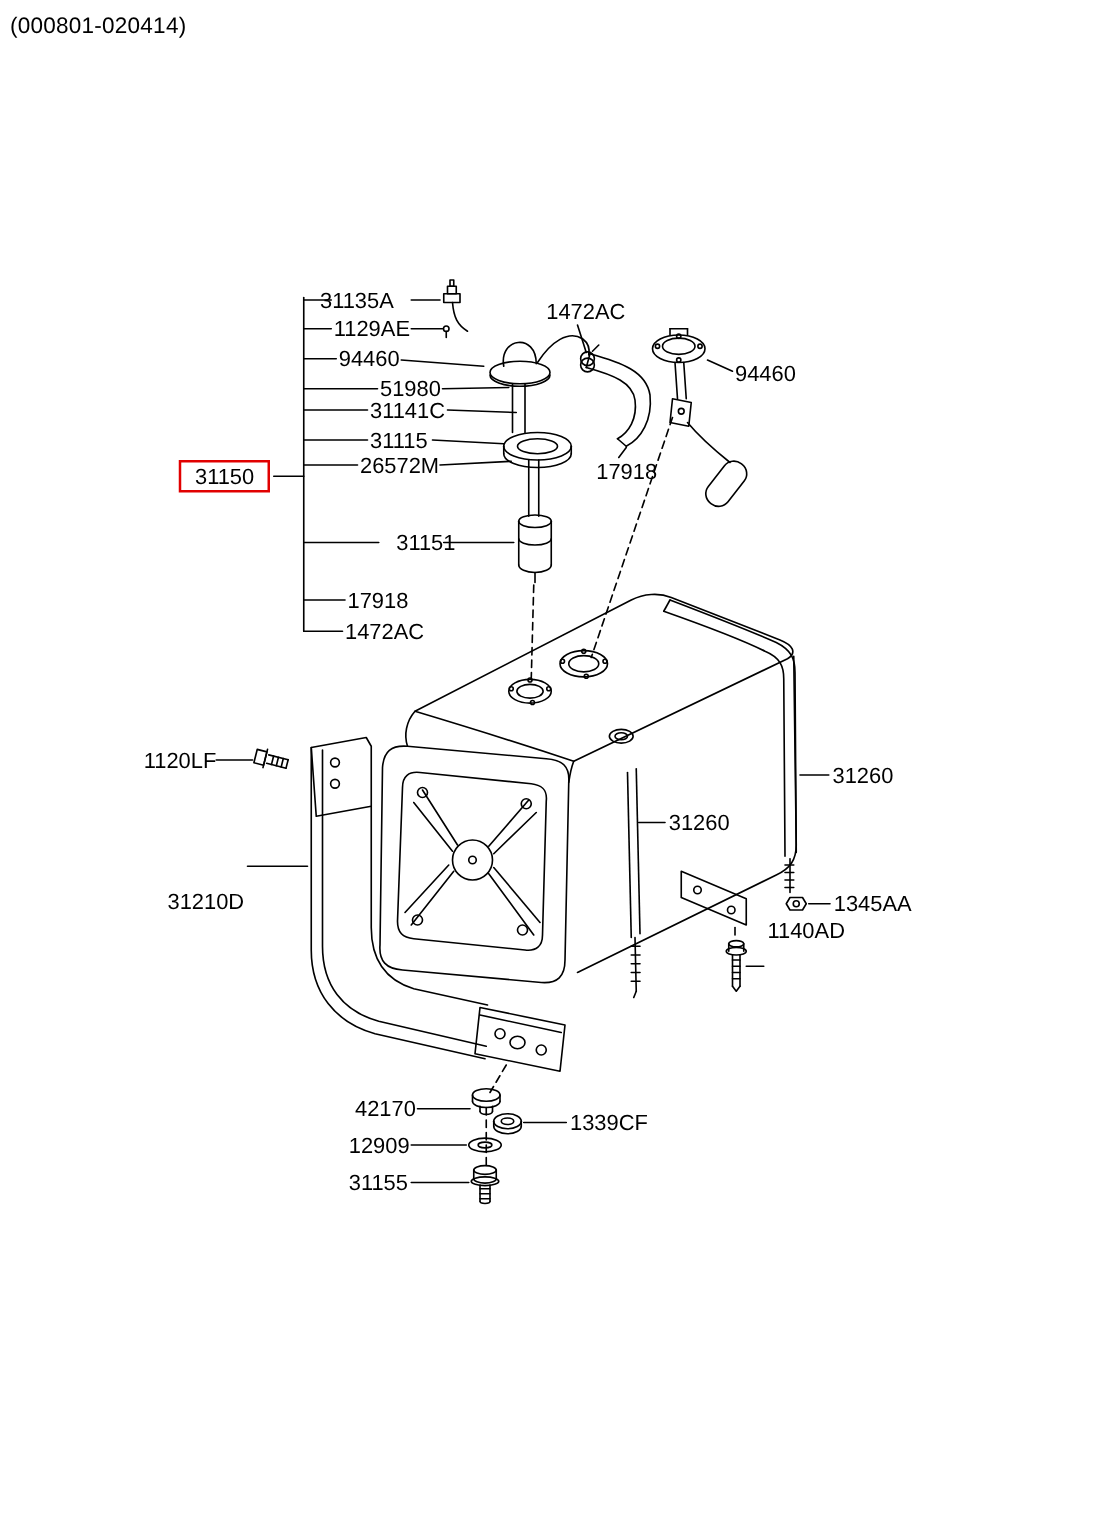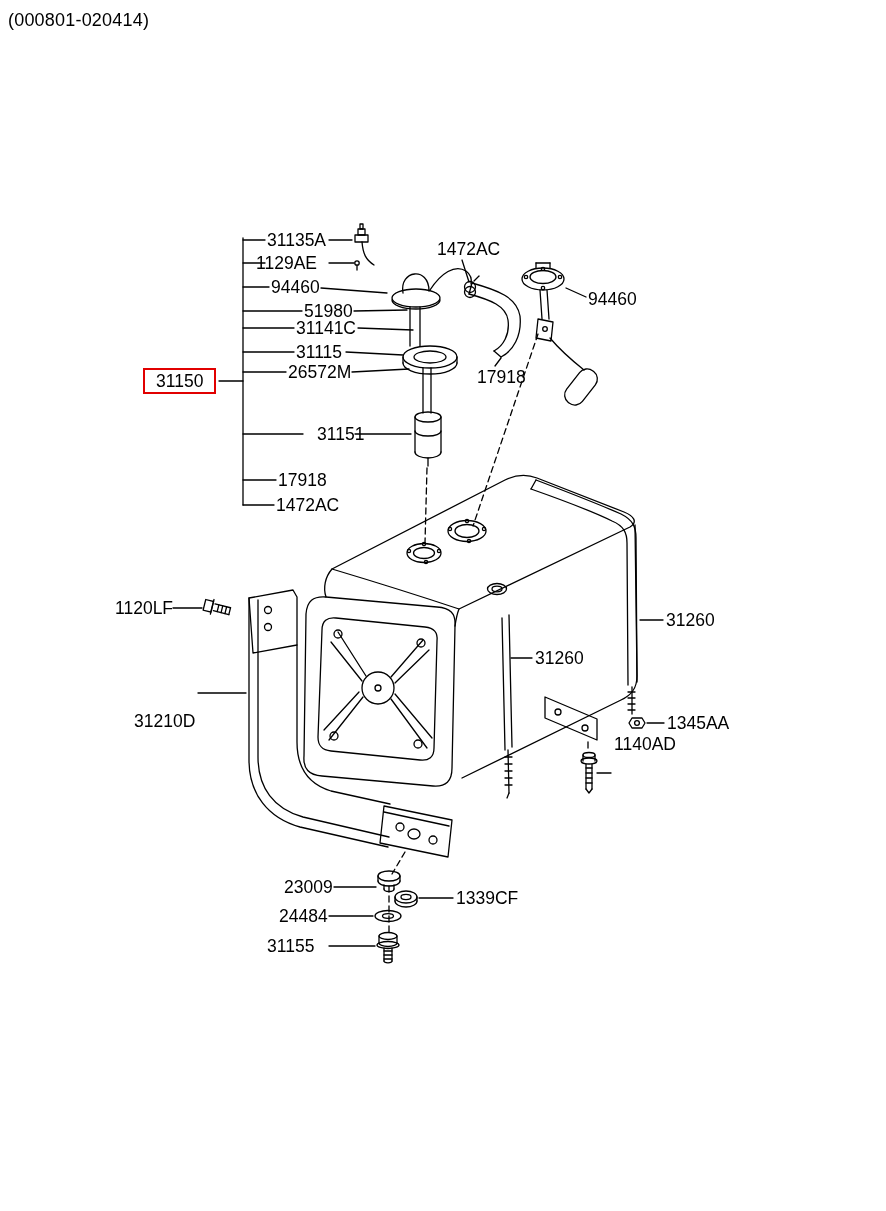--- a/index.html
+++ b/index.html
@@ -280,38 +280,38 @@
       <ellipse cx="388" cy="945" rx="11" ry="3.5"></ellipse>
       <path d="M384,948 v13"></path>
         <path d="M392,948 v13"></path>
       <path d="M384,951 h8"></path>
         <path d="M384,955 h8"></path>
         <path d="M384,959 h8"></path>
       <path d="M384,961 a4,1.8 0 0 0 8,0"></path>
     </g>
   </svg>
 
-  <div class="part-label" style="left:267px;top:229px">31135A</div>
-  <div class="part-label" style="left:256px;top:252px">1129AE</div>
+  <div class="part-label" style="left:256px;top:229px">31135A</div>
+  <div class="part-label" style="left:267px;top:252px">1129AE</div>
   <div class="part-label" style="left:271px;top:276px">94460</div>
   <div class="part-label" style="left:437px;top:238px">1472AC</div>
   <div class="part-label" style="left:304px;top:300px">51980</div>
   <div class="part-label" style="left:296px;top:317px">31141C</div>
   <div class="part-label" style="left:588px;top:288px">94460</div>
   <div class="part-label" style="left:296px;top:341px">31115</div>
   <div class="part-label" style="left:288px;top:361px">26572M</div>
   <div class="part-label hl" style="left:143px;top:368px">31150</div>
   <div class="part-label" style="left:477px;top:366px">17918</div>
   <div class="part-label" style="left:317px;top:423px">31151</div>
   <div class="part-label" style="left:278px;top:469px">17918</div>
   <div class="part-label" style="left:276px;top:494px">1472AC</div>
   <div class="part-label" style="left:115px;top:597px">1120LF</div>
   <div class="part-label" style="left:666px;top:609px">31260</div>
   <div class="part-label" style="left:535px;top:647px">31260</div>
   <div class="part-label" style="left:134px;top:710px">31210D</div>
   <div class="part-label" style="left:667px;top:712px">1345AA</div>
   <div class="part-label" style="left:614px;top:733px">1140AD</div>
-  <div class="part-label" style="left:284px;top:876px">23009</div>
+  <div class="part-label" style="left:284px;top:876px">42170</div>
   <div class="part-label" style="left:456px;top:887px">1339CF</div>
-  <div class="part-label" style="left:279px;top:905px">24484</div>
-  <div class="part-label" style="left:267px;top:935px">31155</div>
+  <div class="part-label" style="left:279px;top:905px">12909</div>
+  <div class="part-label" style="left:279px;top:935px">31155</div>
 
 </div>
 
 </body></html>

